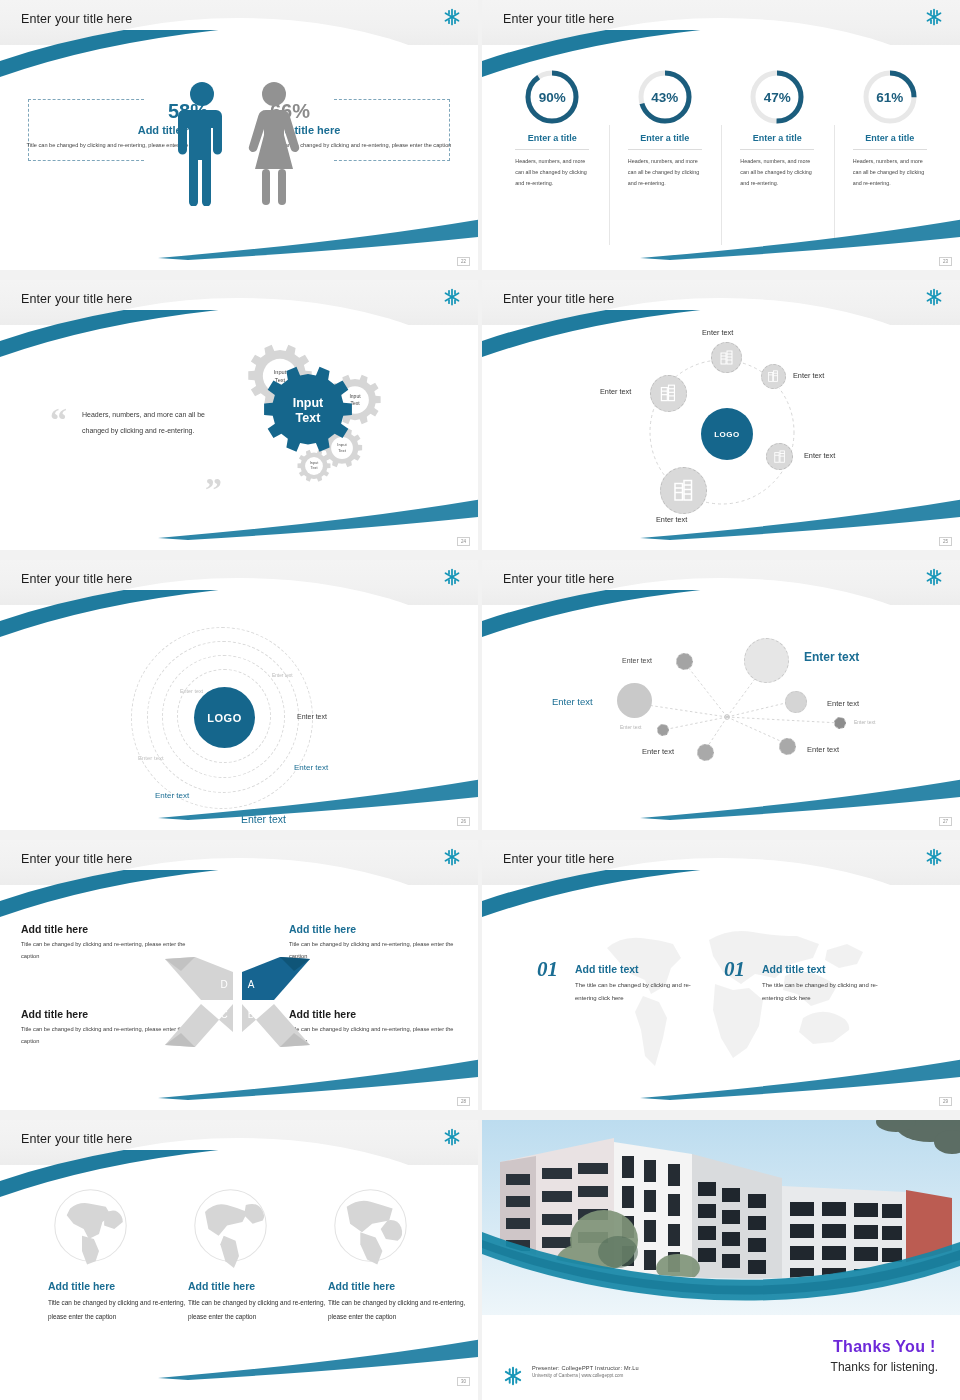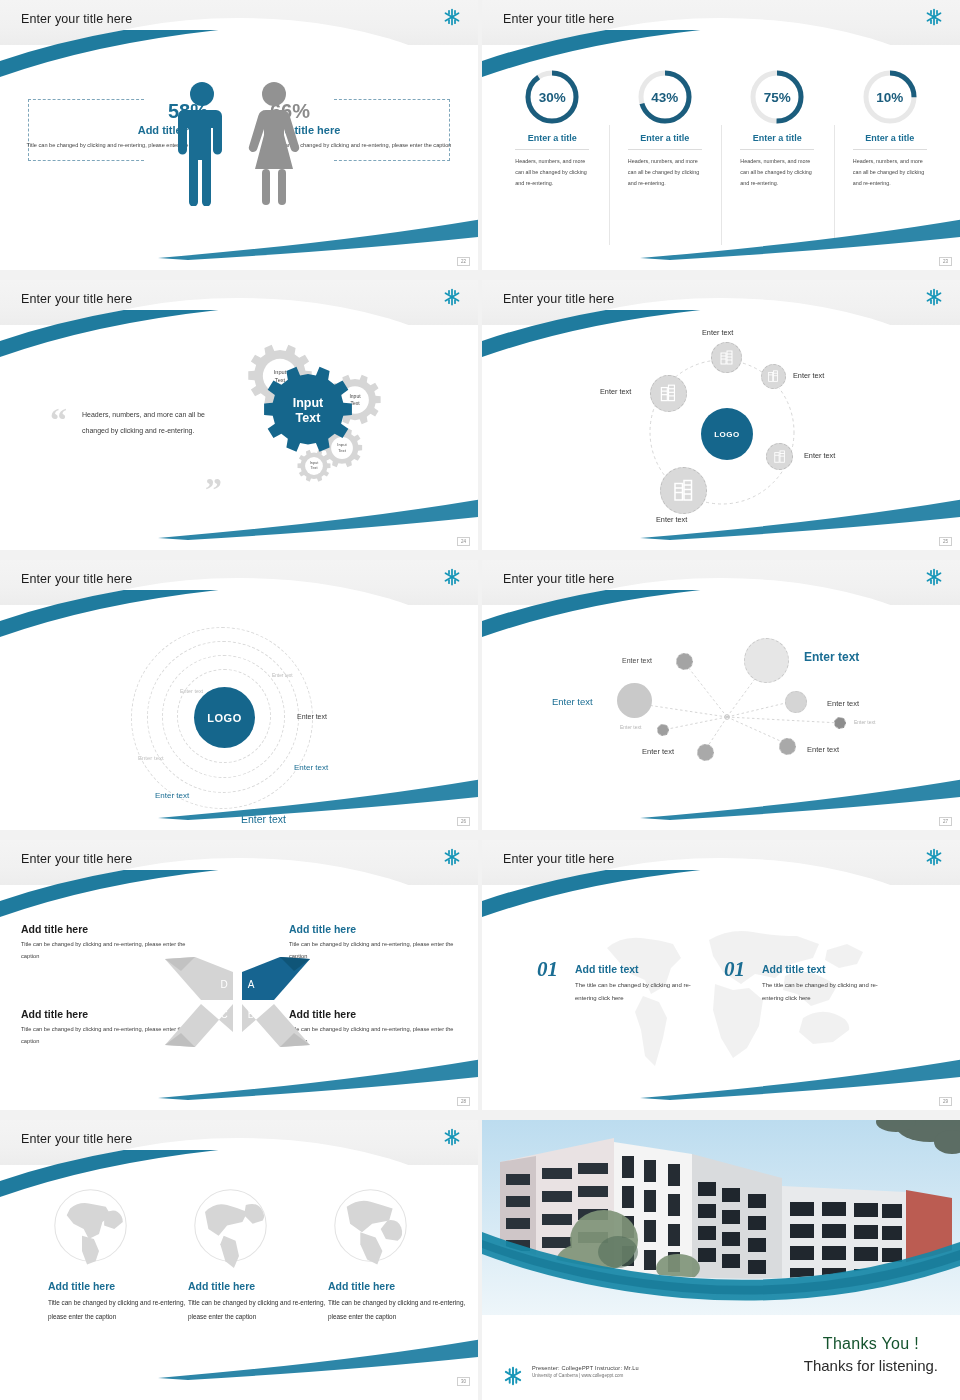--- a/index.html
+++ b/index.html
@@ -117,22 +117,22 @@
   .num-p { font-size:6px; color:#3d3d3d; line-height:2.2; margin-top:4px; }
 
   
   .g-col { position:absolute; top:18px; width:150px; }
   .g-title { font-size:10.5px; font-weight:bold; color:#1a6d93; margin-top:8px; }
   .g-body { font-size:6.4px; color:#2e2e2e; line-height:2.15; margin-top:4px; }
 
   
   .photo { position:absolute; left:0; top:0; width:100%; height:195px; overflow:hidden; }
   .thanks-wrap { position:absolute; right:22px; bottom:26px; text-align:center; }
-  .thanks-h { font-size:16px; font-weight:normal; color:#14532d; letter-spacing:.3px; }
-  .thanks-p { font-size:15px; color:#2b2b2b; margin-top:4px; }
+  .thanks-h { font-size:16px; font-weight:bold; color:#6d28d9; letter-spacing:.3px; }
+  .thanks-p { font-size:12px; color:#2b2b2b; margin-top:4px; }
   .presenter { position:absolute; left:50px; bottom:22px; }
   .presenter-l1 { font-size:5.6px; color:#3a3a3a; letter-spacing:.2px; }
   .presenter-l2 { font-size:4.6px; color:#707070; margin-top:2px; }
 </style>
 </head>
 <body>
 
 <div class="deck">
 
   <div class="slide">
@@ -227,21 +227,21 @@
 
     <div class="body">
       <div class="s2-row">
 
         <div class="s2-cell">
           <div style="position:relative;width:60px;height:60px;margin:0 auto;">
             <svg width="60" height="60" viewBox="0 0 60 60">
               <circle cx="30" cy="30" r="24" fill="none" stroke="#e8e8e8" stroke-width="5"></circle>
               <circle cx="30" cy="30" r="24" fill="none" stroke="#1b5d7d" stroke-width="5" stroke-dasharray="135.7 150.8" transform="rotate(-90 30 30)" stroke-linecap="butt"></circle>
             </svg>
-            <span class="s2-pctlabel">30%</span>
+            <span class="s2-pctlabel">90%</span>
           </div>
           <div class="s2-title">Enter a title</div>
           <div class="s2-rule"></div>
           <div class="s2-desc">Headers, numbers, and more can all be changed by clicking and re-entering.</div>
         </div>
 
         <div class="s2-cell">
           <div style="position:relative;width:60px;height:60px;margin:0 auto;">
             <svg width="60" height="60" viewBox="0 0 60 60">
               <circle cx="30" cy="30" r="24" fill="none" stroke="#e8e8e8" stroke-width="5"></circle>
@@ -253,34 +253,34 @@
           <div class="s2-rule"></div>
           <div class="s2-desc">Headers, numbers, and more can all be changed by clicking and re-entering.</div>
         </div>
 
         <div class="s2-cell">
           <div style="position:relative;width:60px;height:60px;margin:0 auto;">
             <svg width="60" height="60" viewBox="0 0 60 60">
               <circle cx="30" cy="30" r="24" fill="none" stroke="#e8e8e8" stroke-width="5"></circle>
               <circle cx="30" cy="30" r="24" fill="none" stroke="#1b5d7d" stroke-width="5" stroke-dasharray="75.4 150.8" transform="rotate(-90 30 30)" stroke-linecap="butt"></circle>
             </svg>
-            <span class="s2-pctlabel">75%</span>
+            <span class="s2-pctlabel">47%</span>
           </div>
           <div class="s2-title">Enter a title</div>
           <div class="s2-rule"></div>
           <div class="s2-desc">Headers, numbers, and more can all be changed by clicking and re-entering.</div>
         </div>
 
         <div class="s2-cell">
           <div style="position:relative;width:60px;height:60px;margin:0 auto;">
             <svg width="60" height="60" viewBox="0 0 60 60">
               <circle cx="30" cy="30" r="24" fill="none" stroke="#e8e8e8" stroke-width="5"></circle>
               <circle cx="30" cy="30" r="24" fill="none" stroke="#1b5d7d" stroke-width="5" stroke-dasharray="37.7 150.8" transform="rotate(-90 30 30)" stroke-linecap="butt"></circle>
             </svg>
-            <span class="s2-pctlabel">10%</span>
+            <span class="s2-pctlabel">61%</span>
           </div>
           <div class="s2-title">Enter a title</div>
           <div class="s2-rule"></div>
           <div class="s2-desc">Headers, numbers, and more can all be changed by clicking and re-entering.</div>
         </div>
 
       </div>
     </div>
     <div class="page-badge">23</div>
   </div>

